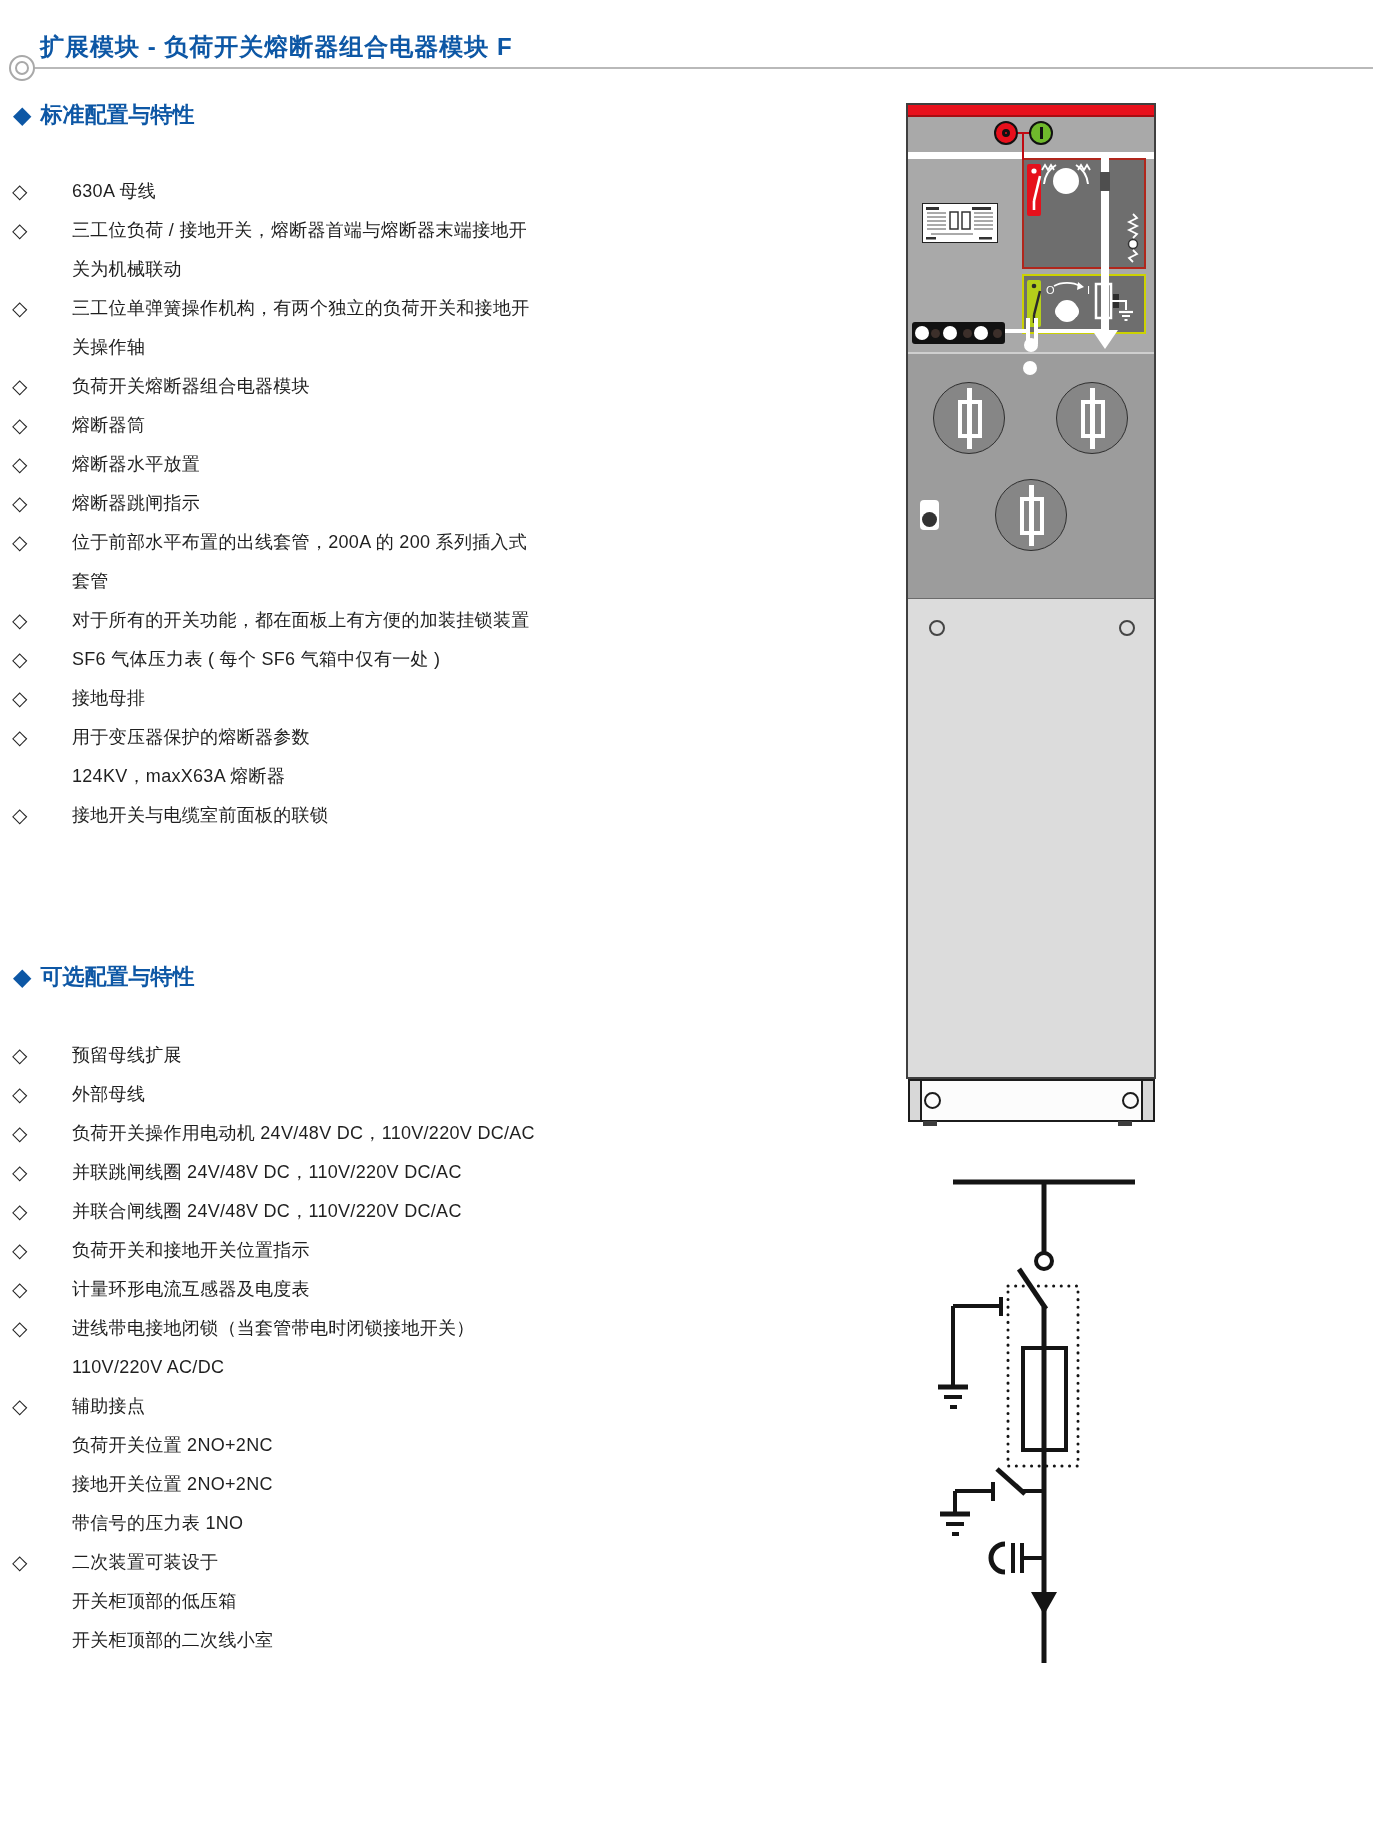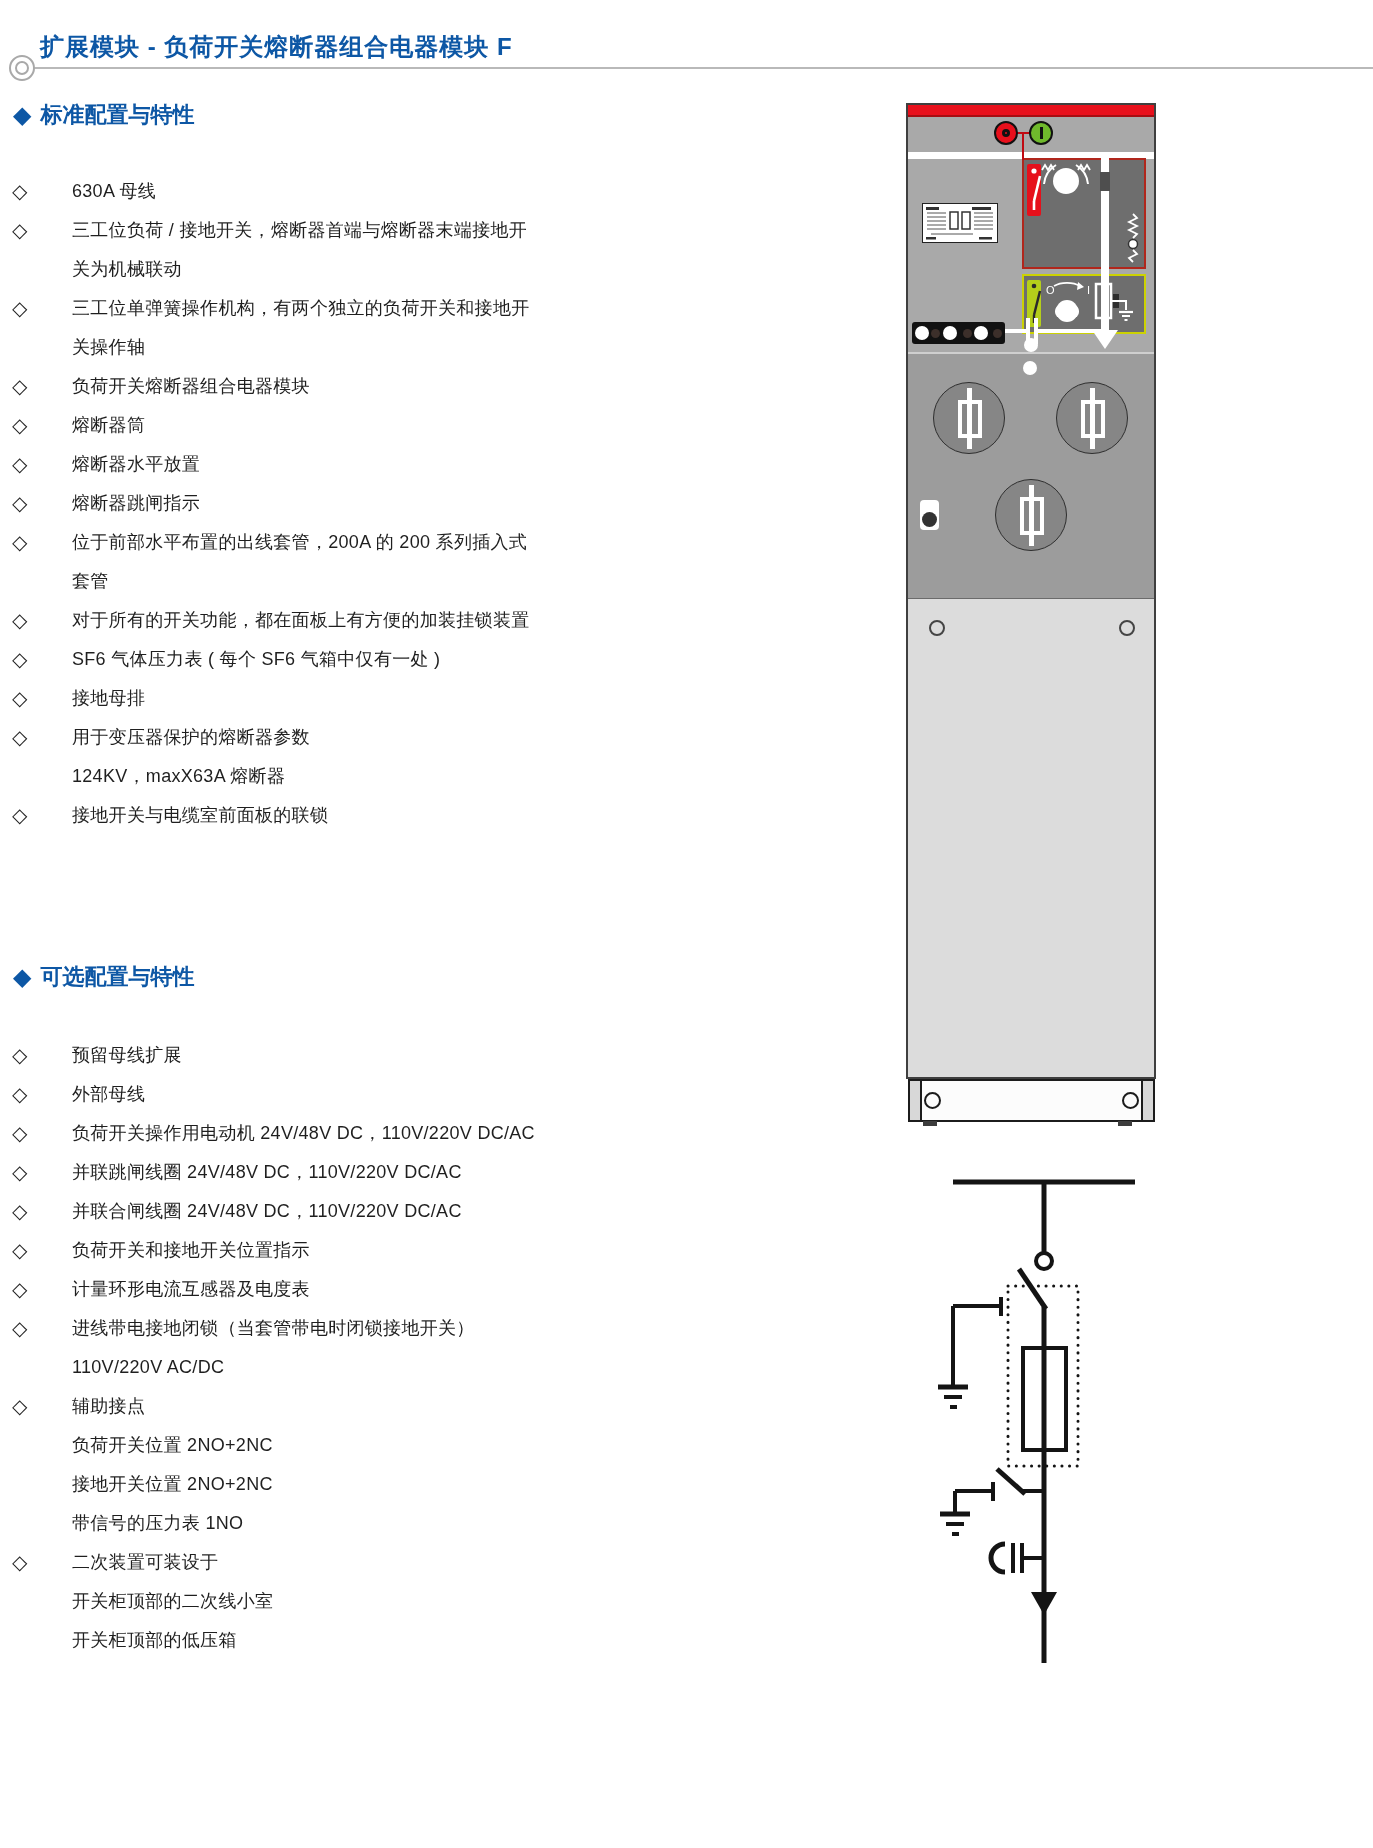--- a/index.html
+++ b/index.html
@@ -224,25 +224,25 @@
     <div class="row">
         <span class="pfx"></span>
         <span class="txt">带信号的压力表 1NO</span>
       </div>
     <div class="row">
         <span class="pfx">◇</span>
         <span class="txt">二次装置可装设于</span>
       </div>
     <div class="row">
         <span class="pfx"></span>
+        <span class="txt">开关柜顶部的低压箱</span>
+      </div>
+    <div class="row">
+        <span class="pfx"></span>
         <span class="txt">开关柜顶部的二次线小室</span>
-      </div>
-    <div class="row">
-        <span class="pfx"></span>
-        <span class="txt">开关柜顶部的低压箱</span>
       </div>
   </div>
 
   <div class="cab">
     <div class="cab-redbar"></div>
     <div class="cab-top"></div>
     <div class="cab-stripe"></div>
     <div class="cab-front"></div>
     <div class="cab-fuse"></div>
     <div class="cab-door"></div>

